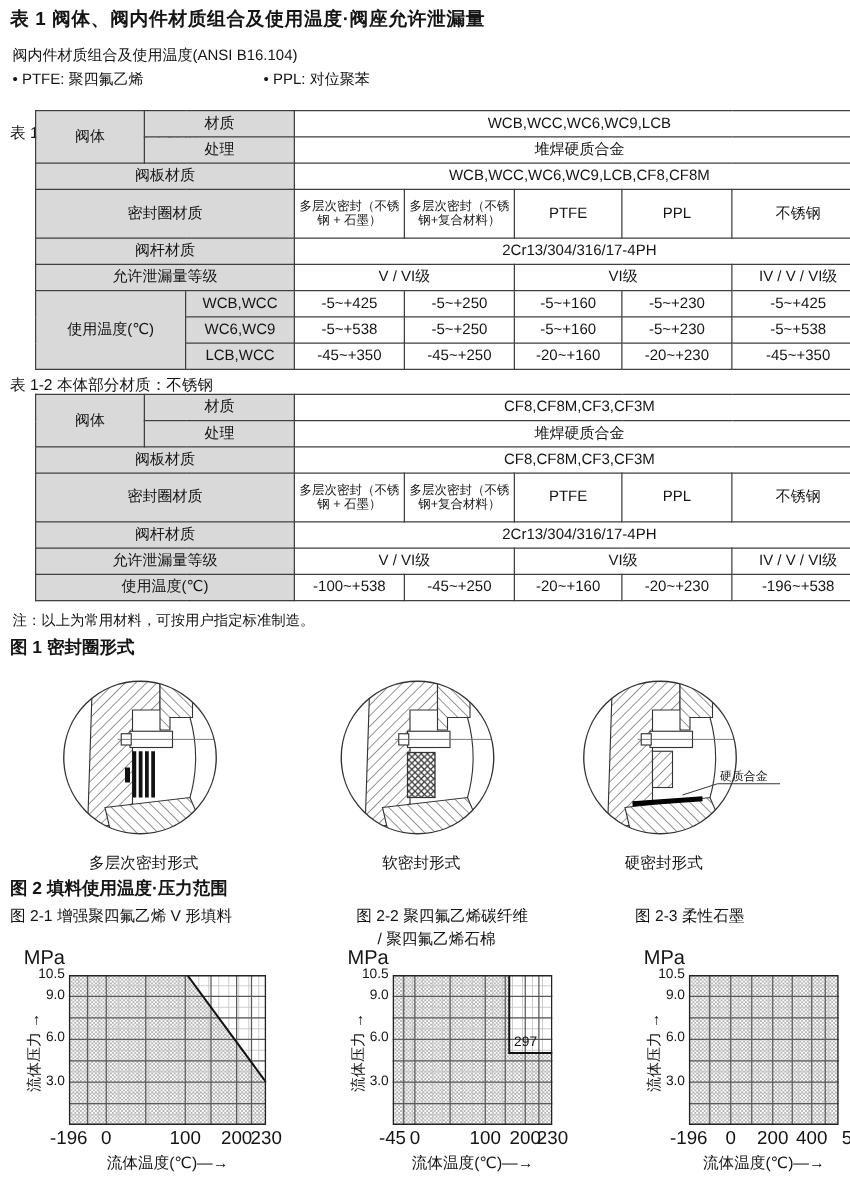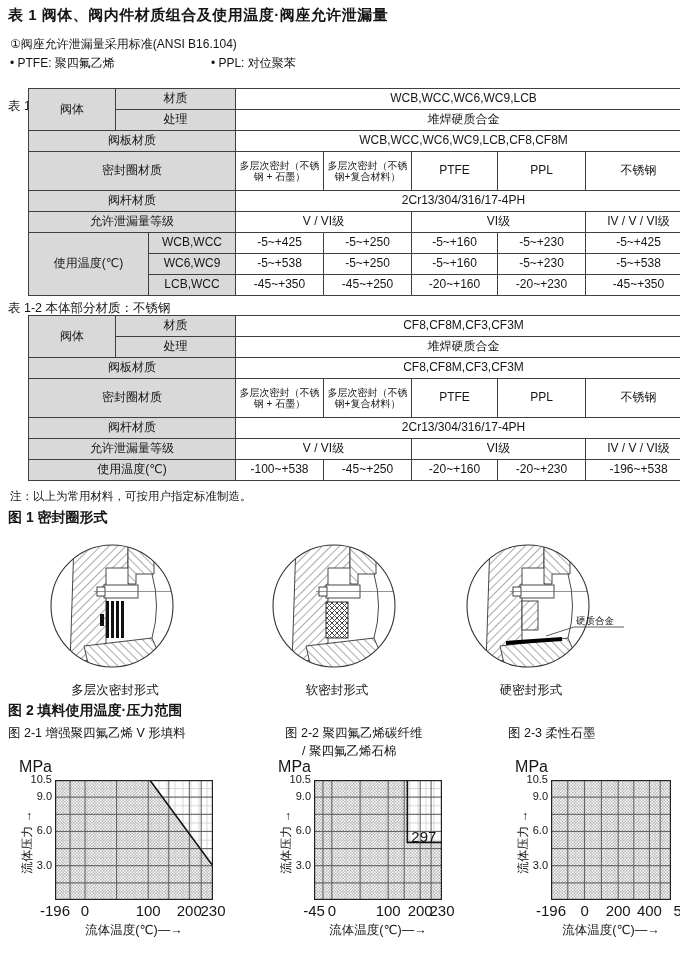--- a/index.html
+++ b/index.html
@@ -24,30 +24,30 @@
   .fig2{left:0;top:702px;width:680px;height:257px;}
   .fig2-head{left:8px;top:0;}
   .subtitle{position:absolute;font-size:12.5px;white-space:nowrap;}
   .chart{position:absolute;top:50px;height:200px;}
   .unit{position:absolute;top:6px;left:0;width:52px;text-align:right;font-size:16px;}
   .ytick{position:absolute;width:50px;left:2px;text-align:right;font-size:11px;}
   .xtick{position:absolute;top:150px;transform:translateX(-50%);font-size:15px;white-space:nowrap;}
   .xlabel{position:absolute;top:170px;font-size:12.5px;text-align:center;white-space:nowrap;}
   .ylabel{position:absolute;left:-34px;top:83px;width:120px;height:14px;text-align:center;
           font-size:12px;transform:rotate(-90deg);white-space:nowrap;}
-  .anno{position:absolute;font-size:15px;}
+  .anno{position:absolute;font-size:11px;}
   .plot{position:absolute;left:55px;top:28px;}
 </style>
 </head>
 <body>
 
 <div class="page">
 
   <div class="abs pg-title">表 1 阀体、阀内件材质组合及使用温度·阀座允许泄漏量</div>
-  <div class="abs note">①阀座允许泄漏量采用标准(ANSI B16.104)</div>
+  <div class="abs note">阀内件材质组合及使用温度(ANSI B16.104)</div>
   <div class="abs bullets">
     <span>• PTFE: 聚四氟乙烯</span>
     <span>• PPL: 对位聚苯</span>
   </div>
 
   <div class="abs tcap" style="left:8px;top:74px;margin-top:24px;">表 1-1 本体部分材质：碳钢</div>
 
   <table class="tbl" style="top:88px;">
     <colgroup>
         <col style="width:87px">

